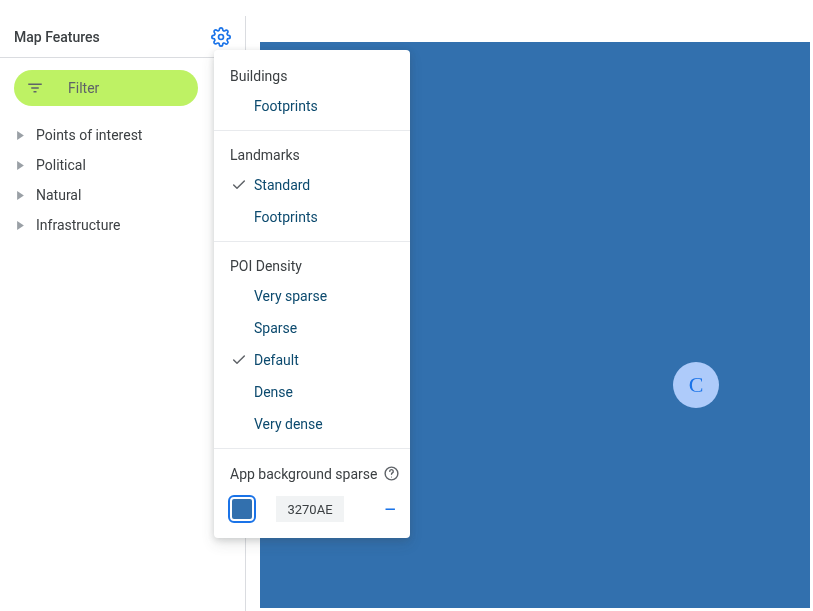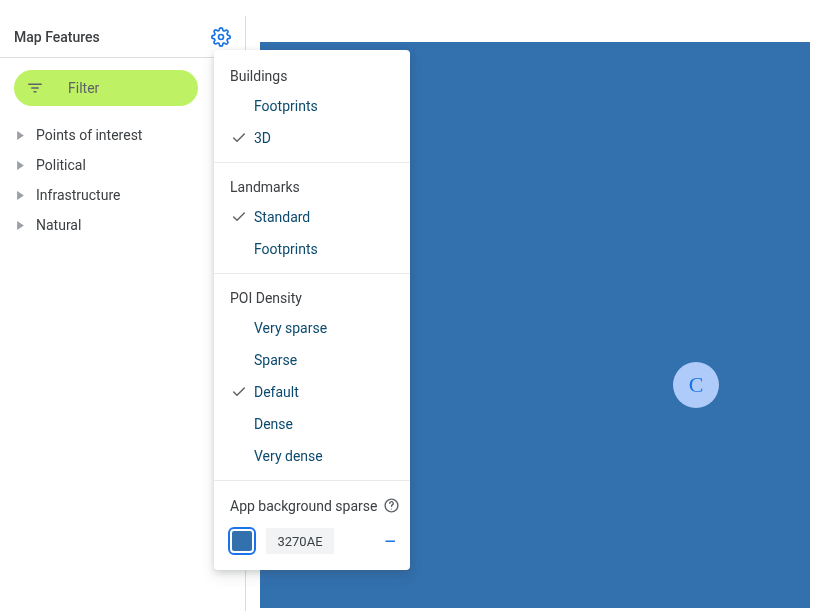--- a/index.html
+++ b/index.html
@@ -167,21 +167,21 @@
   .color-row {
     display: flex;
     align-items: center;
     padding: 6px 10px 4px 16px;
     gap: 10px;
     justify-content: space-between;
   }
   .color-left {
     display: flex;
     align-items: center;
-    gap: 12px;
+    gap: 22px;
   }
   .swatch {
     width: 24px; height: 24px;
     border-radius: 4px;
     background: #3270AE;
     outline: 2px solid #1a73e8;
     outline-offset: 0px;
     border: 2px solid #fff;
     cursor: pointer;
   }
@@ -246,53 +246,45 @@
           </svg>
       </span>
       <span class="label">Political</span>
     </div>
     <div class="feature-item">
       <span class="caret">
         <svg width="7" height="9" viewBox="0 0 6 8" fill="#9aa0a6">
             <path d="M0 0l6 4-6 4z"></path>
           </svg>
       </span>
-      <span class="label">Infrastructure</span>
+      <span class="label">Natural</span>
     </div>
     <div class="feature-item">
       <span class="caret">
         <svg width="7" height="9" viewBox="0 0 6 8" fill="#9aa0a6">
             <path d="M0 0l6 4-6 4z"></path>
           </svg>
       </span>
-      <span class="label">Natural</span>
+      <span class="label">Infrastructure</span>
     </div>
   </div>
 </div>
 
 <div class="map-area">
   <div class="map-badge">
     <span>C</span>
   </div>
 </div>
 
 <div class="menu">
 
   <div class="menu-section-hdr">Buildings</div>
   <div class="menu-item">
     <span class="spacer-check"></span>
     <span class="mi-label">Footprints</span>
-  </div>
-  <div class="menu-item">
-    <span class="check">
-      <svg width="16" height="16" viewBox="0 0 24 24" fill="none" stroke="#5f6368" stroke-width="2.2" stroke-linecap="round" stroke-linejoin="round">
-          <polyline points="20 6 9 17 4 12"></polyline>
-        </svg>
-    </span>
-    <span class="mi-label">3D</span>
   </div>
 
   <div class="menu-divider"></div>
 
   <div class="menu-section-hdr">Landmarks</div>
   <div class="menu-item">
     <span class="check">
       <svg width="16" height="16" viewBox="0 0 24 24" fill="none" stroke="#5f6368" stroke-width="2.2" stroke-linecap="round" stroke-linejoin="round">
           <polyline points="20 6 9 17 4 12"></polyline>
         </svg>

